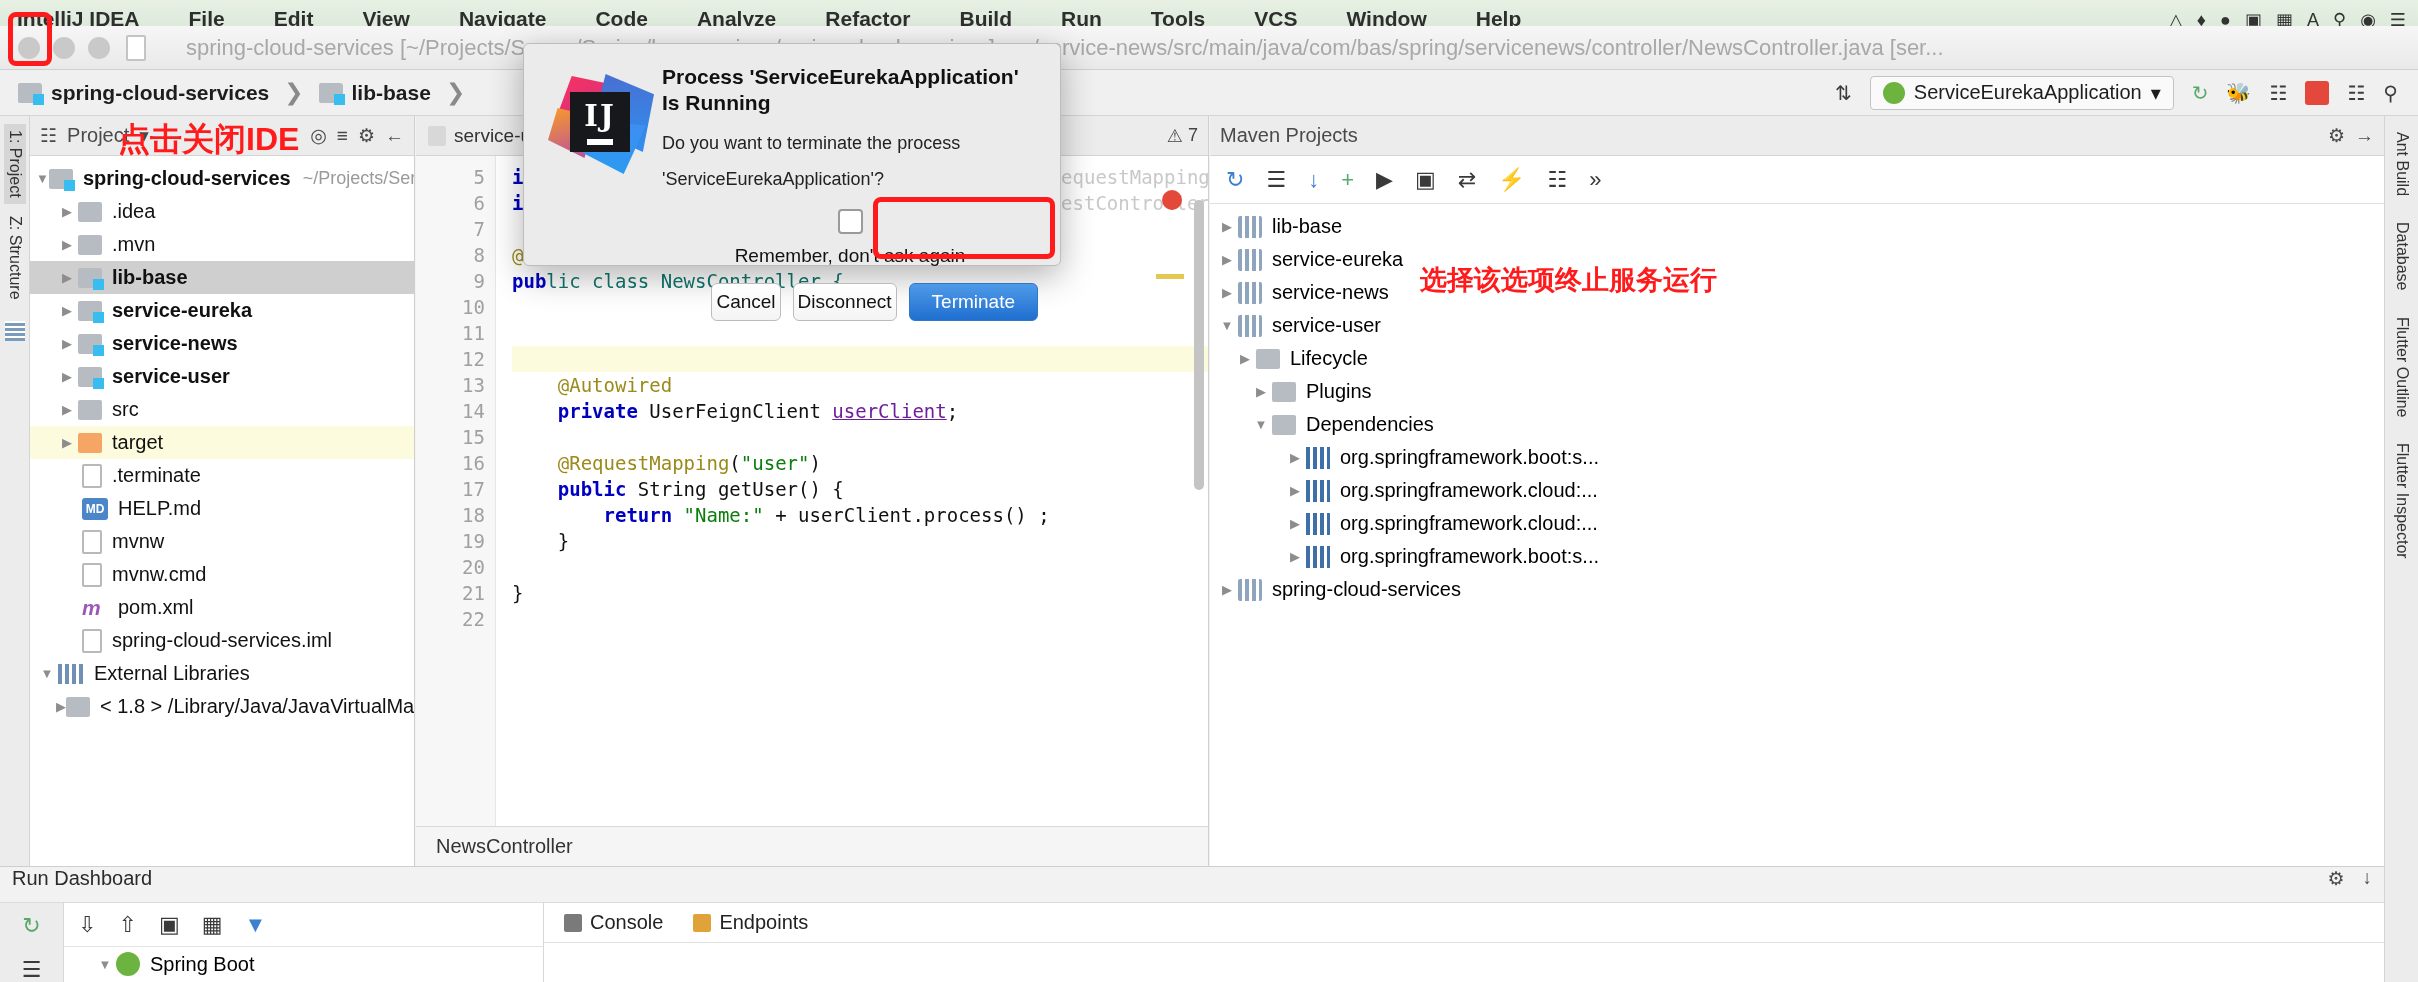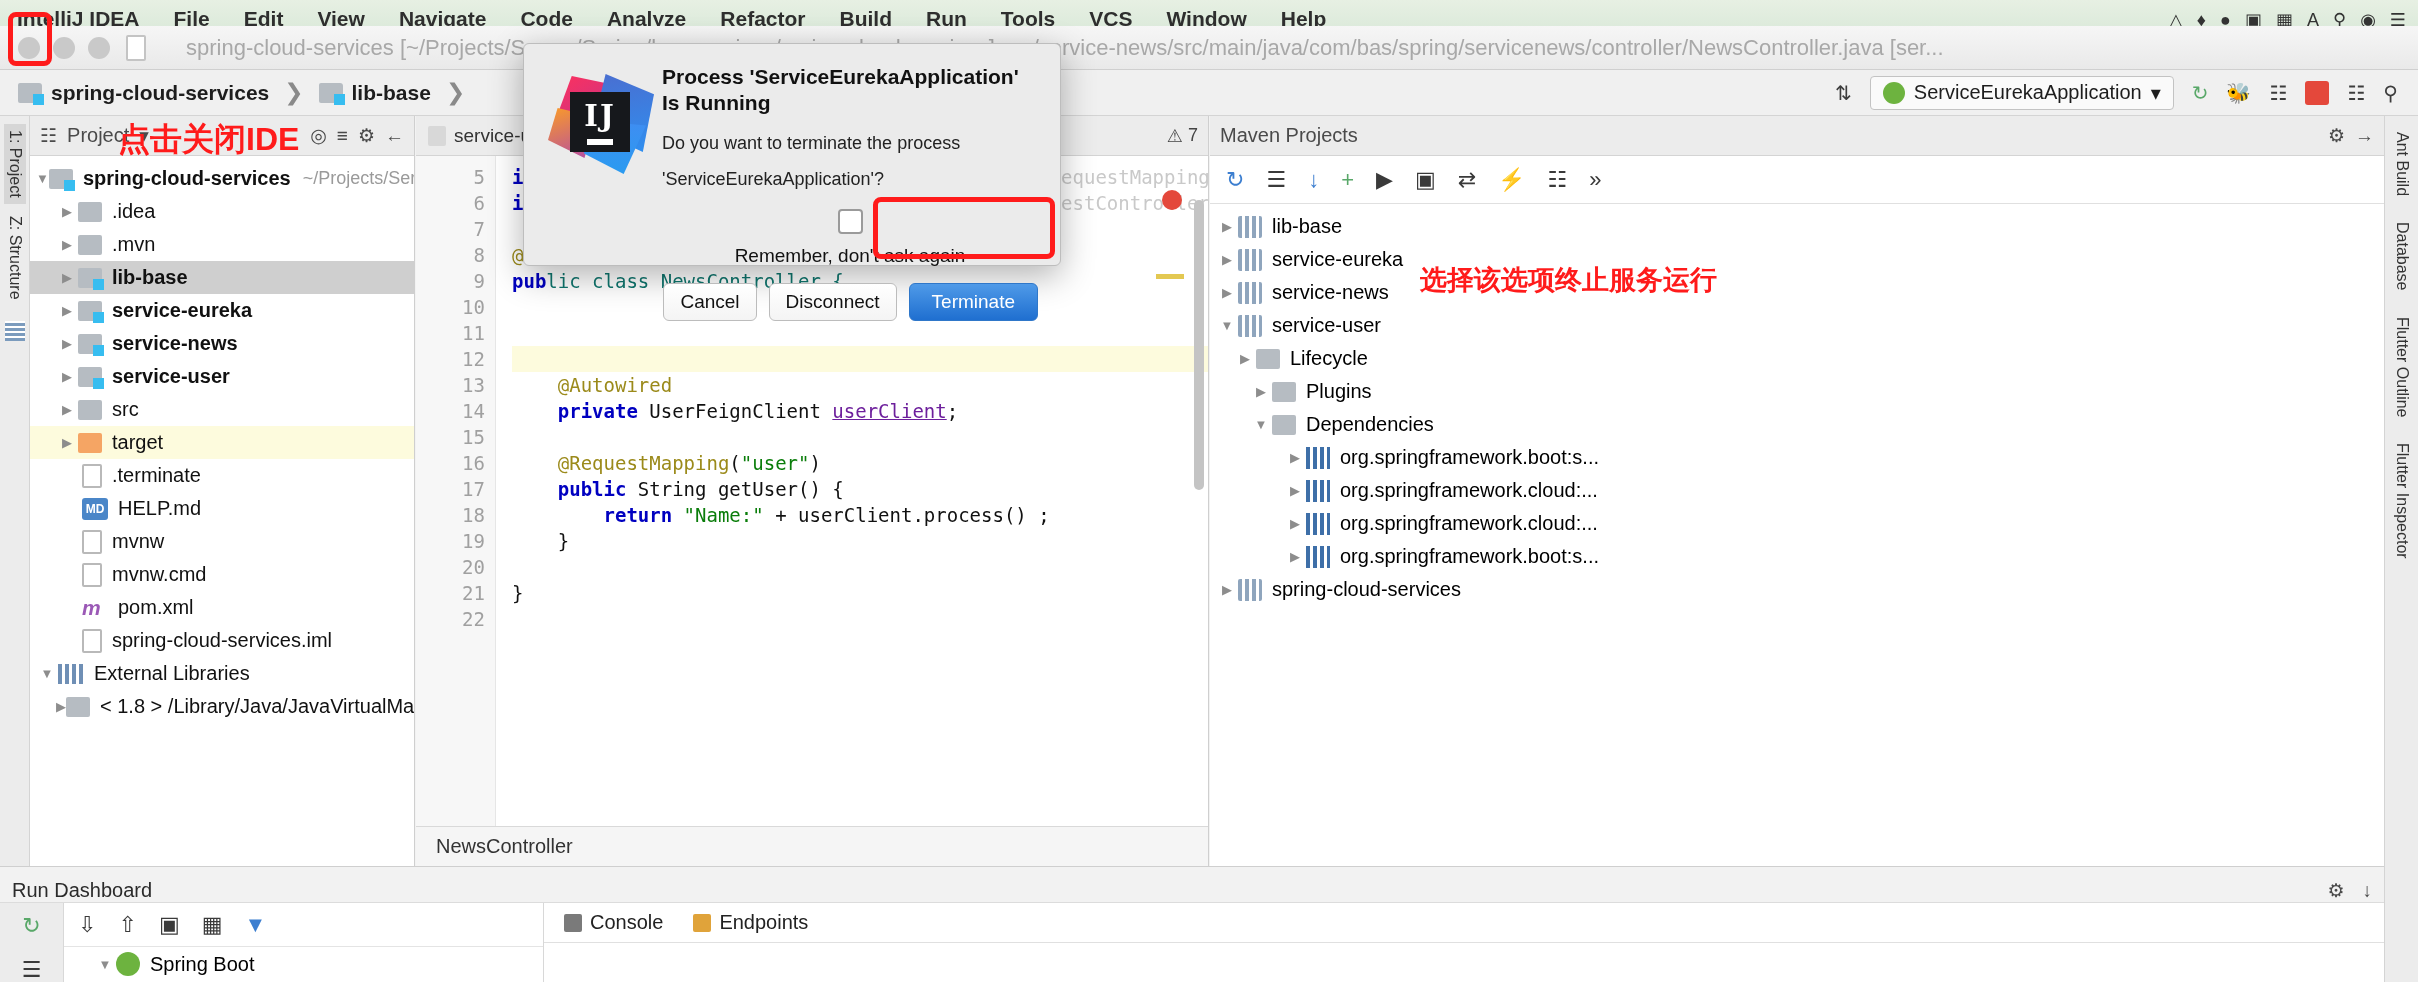--- a/index.html
+++ b/index.html
@@ -9,21 +9,21 @@
     overflow: hidden;
     font-family: "Liberation Sans", sans-serif;
     background: #f2f2f2;
   }
   #app { position: relative; width: 2418px; height: 982px; }
 
   
   .menubar {
     position: absolute; top: 0; left: 0; width: 2418px; height: 28px;
     background: linear-gradient(#e7f0e3, #dceadb);
-    display: flex; align-items: flex-end; gap: 0px;
+    display: flex; align-items: flex-end; gap: 15px;
     overflow: hidden;
   }
   .menubar .mi {
     font-size: 21px; font-weight: bold; color: #2e2e2e;
     padding: 0 17px; line-height: 30px; white-space: nowrap;
     position: relative; top: 6px;
   }
   .menubar .mi.appname { font-weight: bold; }
   .menubar .spacer { flex: 1; }
   .menubar .tray { display: flex; align-items: flex-end; gap: 14px; padding-right: 12px; position: relative; top: 4px; }
@@ -185,21 +185,21 @@
            background: repeating-linear-gradient(90deg,#8fa5bd 0 4px,#fff 4px 7px); border-radius: 2px; }
   .m-folder { width: 24px; height: 20px; background: #b6bcc2; border-radius: 2px; margin-right: 10px; flex: none; }
   .m-lib { width: 24px; height: 22px; margin-right: 10px; flex: none;
            background: repeating-linear-gradient(90deg,#3e6fa8 0 4px,#fff 4px 7px); }
 
   
   .dash {
     position: absolute; left: 0; top: 750px; width: 2384px; height: 232px;
     background: #f2f2f2; border-top: 1px solid #cfcfcf;
   }
-  .dash-head { height: 36px; display: flex; align-items: flex-end; padding: 0 12px;
+  .dash-head { height: 36px; display: flex; align-items: flex-start; padding: 0 12px;
                font-size: 20px; color: #2b2b2b; border-bottom: 1px solid #dcdcdc; }
   .dash-head .spacer { flex: 1; }
   .dash-body { display: flex; height: 196px; }
   .dash-left-icons { width: 64px; background: #ececec; border-right: 1px solid #d8d8d8;
                      display: flex; flex-direction: column; align-items: center; padding-top: 10px; gap: 18px; }
   .dash-tree { width: 480px; background: #fff; border-right: 1px solid #d8d8d8; padding-top: 0; }
   .dash-toolbar { height: 44px; display: flex; align-items: center; gap: 22px; padding: 0 14px; border-bottom: 1px solid #e4e4e4; }
   .drow { display: flex; align-items: center; height: 34px; font-size: 20px; white-space: nowrap; }
   .boot-ic { width: 24px; height: 24px; border-radius: 50%; background: #6db33f; margin-right: 10px; flex: none; }
   .console { flex: 1; background: #fff; display: flex; flex-direction: column; }
@@ -219,21 +219,21 @@
     z-index: 50; display: flex; padding: 20px 22px 16px 18px;
   }
   .dlg-icon { width: 120px; flex: none; display: flex; align-items: flex-start; justify-content: center; padding-top: 6px; }
   .dlg-right { flex: 1; display: flex; flex-direction: column; }
   .dlg-title { font-size: 21px; font-weight: bold; color: #111; line-height: 1.25; }
   .dlg-msg { font-size: 18px; color: #222; line-height: 1.35; margin-top: 14px; }
   .dlg-check { display: flex; align-items: center; gap: 11px; margin-top: 18px; flex-direction: column; }
   .chk { width: 25px; height: 25px; border: 2px solid #9a9a9a; border-radius: 4px; background: #fff; }
   .dlg-check span { font-size: 19px; color: #111; }
   .dlg-buttons { display: flex; align-items: center; justify-content: flex-end; gap: 12px; margin-top: 16px; }
-  .btn { font-size: 19px; padding: 7px 16px; border-radius: 6px;
+  .btn { font-size: 19px; padding: 7px 4px; border-radius: 6px;
          border: 1px solid #bcbcbc; background: linear-gradient(#ffffff,#f4f4f4); color: #111; }
   .btn.primary { border: 1px solid #2f77c9; color: #fff;
                  background: linear-gradient(#4f9ae8,#1f6fd0); padding: 7px 22px; }
   .annot-terminate {
     position: absolute; right: 5px; bottom: 6px; width: 182px; height: 62px;
     border: 5px solid #ff1b1b; border-radius: 8px; z-index: 55;
   }
   .annot-note {
     position: absolute; left: 1420px; top: 262px; z-index: 52;
     font-size: 27px; color: #ff1b1b; font-weight: bold; white-space: nowrap;

